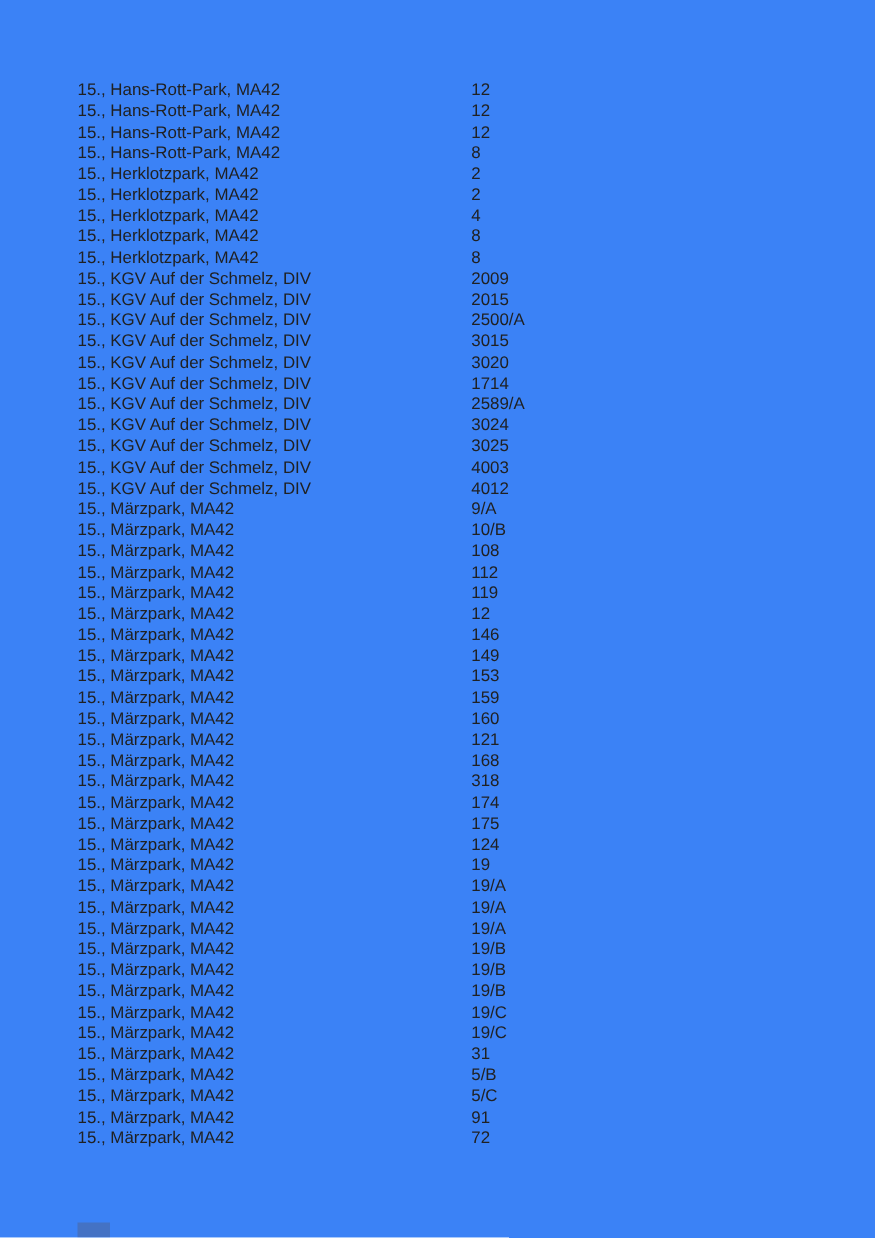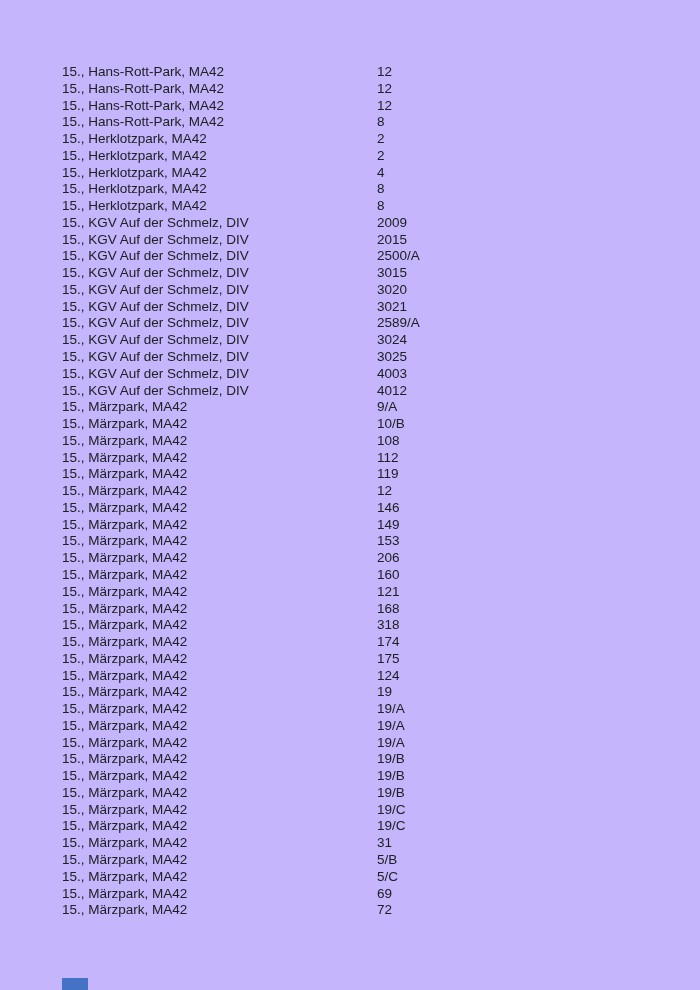--- a/index.html
+++ b/index.html
@@ -42,21 +42,21 @@
     left: 62px;
     top: 978px;
     width: 26px;
     height: 12px;
     background: #4472c4;
   }
 </style>
 </head>
 <body>
 
-<div class="page" style="background: #c4b5fd;">
+<div class="page" style="background: #3b82f6;">
   <div class="list" id="facility-list" style="color: rgb(32, 33, 34);">
   <div class="row">
     <span class="loc">15., Hans-Rott-Park, MA42</span>
     <span class="num">12</span>
   </div>
 
   <div class="row">
     <span class="loc">15., Hans-Rott-Park, MA42</span>
     <span class="num">12</span>
   </div>
@@ -116,21 +116,21 @@
     <span class="num">3015</span>
   </div>
 
   <div class="row">
     <span class="loc">15., KGV Auf der Schmelz, DIV</span>
     <span class="num">3020</span>
   </div>
 
   <div class="row">
     <span class="loc">15., KGV Auf der Schmelz, DIV</span>
-    <span class="num">3021</span>
+    <span class="num">1714</span>
   </div>
 
   <div class="row">
     <span class="loc">15., KGV Auf der Schmelz, DIV</span>
     <span class="num">2589/A</span>
   </div>
 
   <div class="row">
     <span class="loc">15., KGV Auf der Schmelz, DIV</span>
     <span class="num">3024</span>
@@ -191,21 +191,21 @@
     <span class="num">149</span>
   </div>
 
   <div class="row">
     <span class="loc">15., Märzpark, MA42</span>
     <span class="num">153</span>
   </div>
 
   <div class="row">
     <span class="loc">15., Märzpark, MA42</span>
-    <span class="num">206</span>
+    <span class="num">159</span>
   </div>
 
   <div class="row">
     <span class="loc">15., Märzpark, MA42</span>
     <span class="num">160</span>
   </div>
 
   <div class="row">
     <span class="loc">15., Märzpark, MA42</span>
     <span class="num">121</span>
@@ -291,21 +291,21 @@
     <span class="num">5/B</span>
   </div>
 
   <div class="row">
     <span class="loc">15., Märzpark, MA42</span>
     <span class="num">5/C</span>
   </div>
 
   <div class="row">
     <span class="loc">15., Märzpark, MA42</span>
-    <span class="num">69</span>
+    <span class="num">91</span>
   </div>
 
   <div class="row">
     <span class="loc">15., Märzpark, MA42</span>
     <span class="num">72</span>
   </div>
 </div>
   <div class="partial-blue" id="partial-blue" style="background: rgb(68, 114, 196);"></div>
 </div>
 

